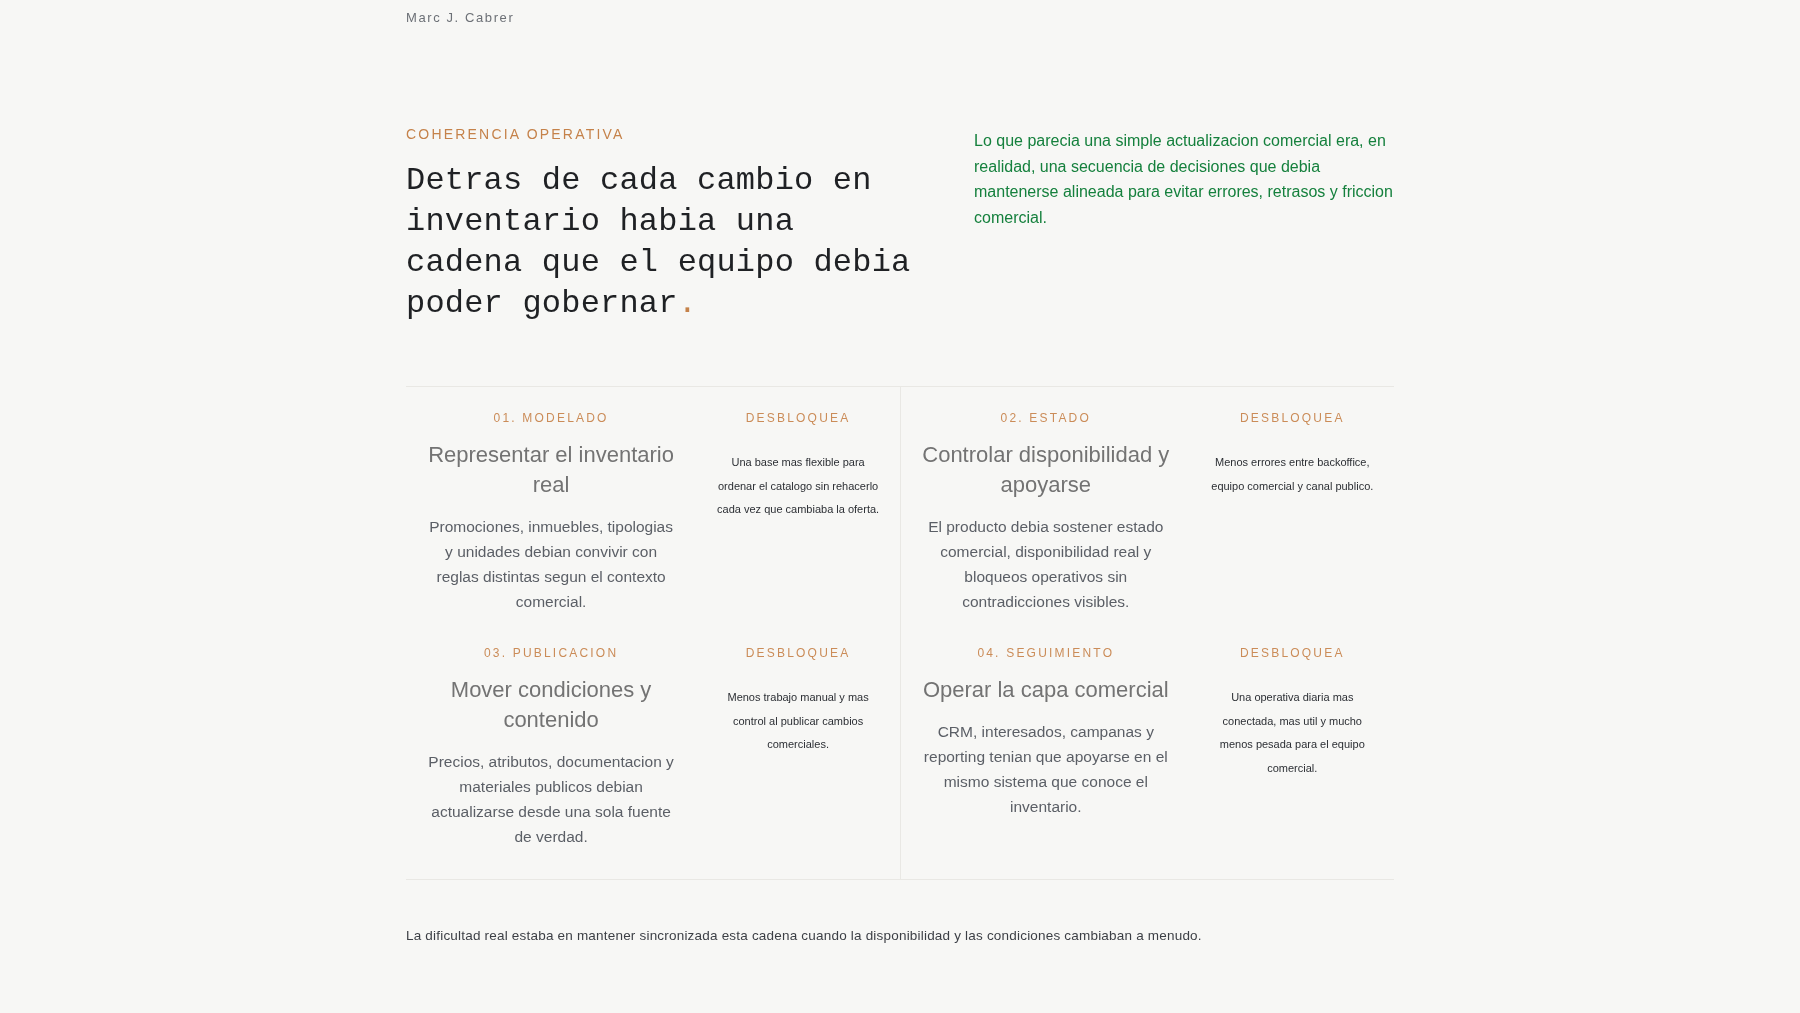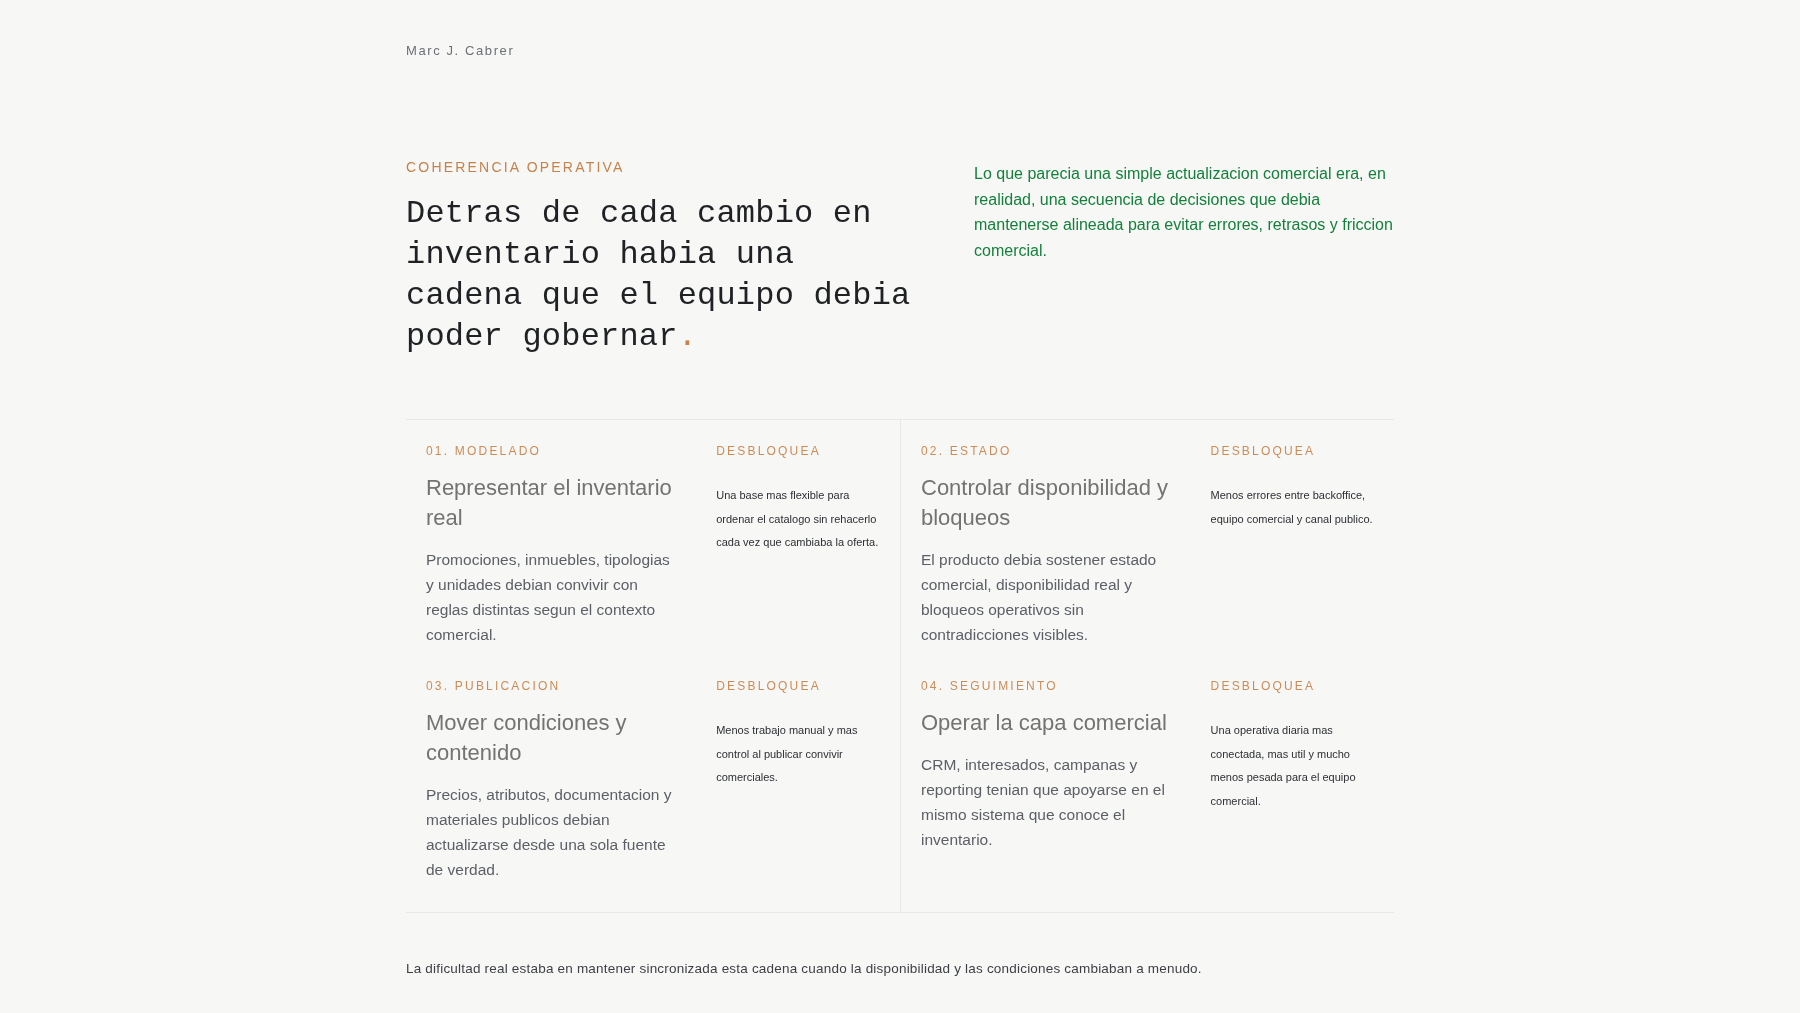--- a/index.html
+++ b/index.html
@@ -5,22 +5,22 @@
   * { margin: 0; padding: 0; box-sizing: border-box; }
   html, body { width: 1800px; height: 1013px; }
   body {
     background: #f7f7f5;
     font-family: "Liberation Sans", sans-serif;
     color: #5b5f66;
     overflow: hidden;
   }
   .container {
     width: 988px;
-    margin: 8px auto;
-    padding-top: 33px;
+    margin: 0 auto;
+    padding-top: 8px;
   }
   
   .brand {
     font-size: 13px;
     letter-spacing: 1.6px;
     color: #6c7076;
     display: inline-block;
   }
   
   .intro {
@@ -52,20 +52,21 @@
     line-height: 25.5px;
     color: #15803d;
     padding-top: 2px;
   }
   
   .grid-wrap {
     margin-top: 62px;
     border-top: 1px solid #e9e8e4;
     border-bottom: 1px solid #e9e8e4;
     display: flex;
+    text-align: center;
   }
   .half {
     width: 494px;
     padding: 24px 20px 30px 20px;
   }
   .half-right { border-left: 1px solid #e9e8e4; }
   .pair-row {
     display: flex;
     gap: 40px;
   }
@@ -139,30 +140,30 @@
         </div>
       </div>
       <div class="pair-row">
         <div class="cell-main">
           <div class="cell-label">03. PUBLICACION</div>
           <h3 class="cell-title">Mover condiciones y contenido</h3>
           <p class="cell-body">Precios, atributos, documentacion y materiales publicos debian actualizarse desde una sola fuente de verdad.</p>
         </div>
         <div class="cell-unlock">
           <div class="cell-label">DESBLOQUEA</div>
-          <p class="unlock-body">Menos trabajo manual y mas control al publicar convivir comerciales.</p>
+          <p class="unlock-body">Menos trabajo manual y mas control al publicar cambios comerciales.</p>
         </div>
       </div>
     </div>
 
     <div class="half half-right">
       <div class="pair-row row-1">
         <div class="cell-main">
           <div class="cell-label">02. ESTADO</div>
-          <h3 class="cell-title">Controlar disponibilidad y bloqueos</h3>
+          <h3 class="cell-title">Controlar disponibilidad y apoyarse</h3>
           <p class="cell-body">El producto debia sostener estado comercial, disponibilidad real y bloqueos operativos sin contradicciones visibles.</p>
         </div>
         <div class="cell-unlock">
           <div class="cell-label">DESBLOQUEA</div>
           <p class="unlock-body">Menos errores entre backoffice, equipo comercial y canal publico.</p>
         </div>
       </div>
       <div class="pair-row">
         <div class="cell-main">
           <div class="cell-label">04. SEGUIMIENTO</div>

